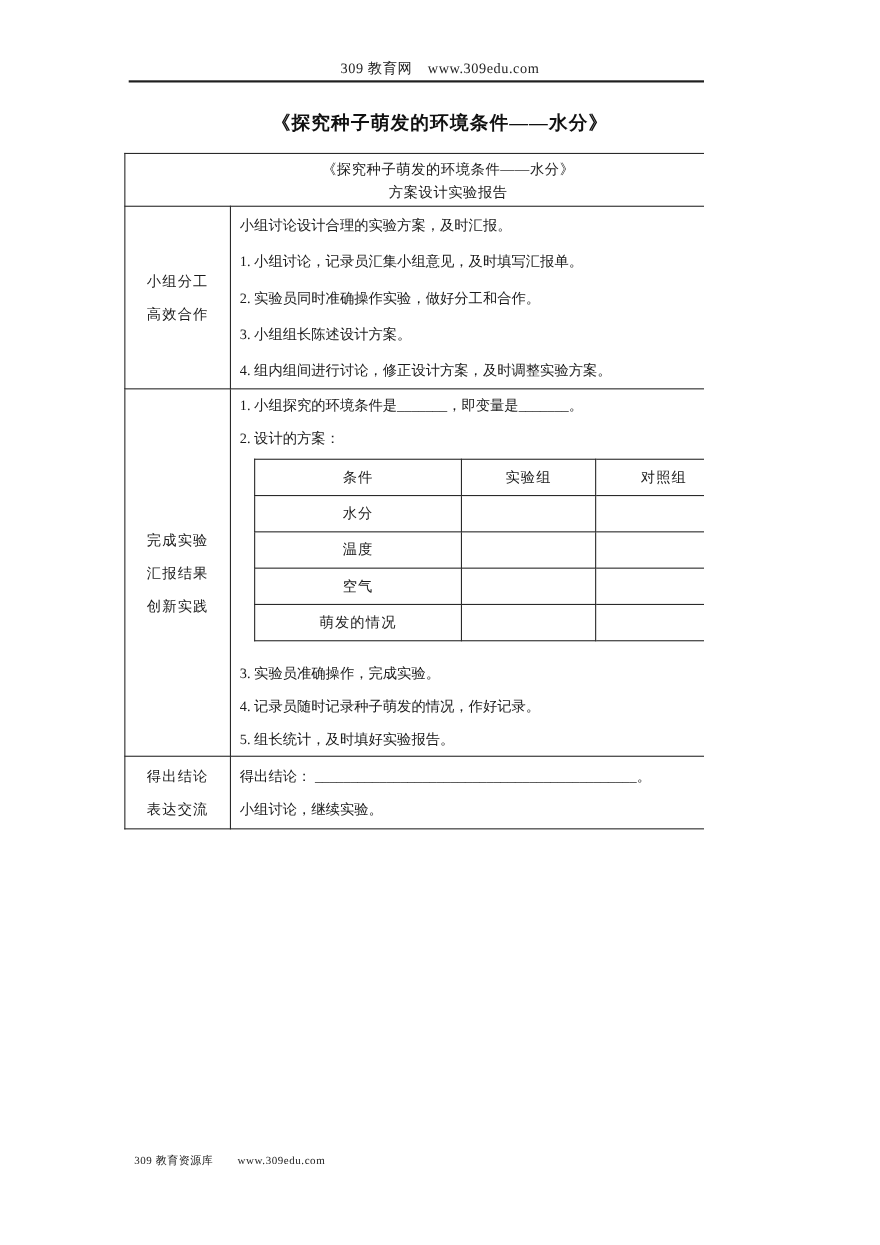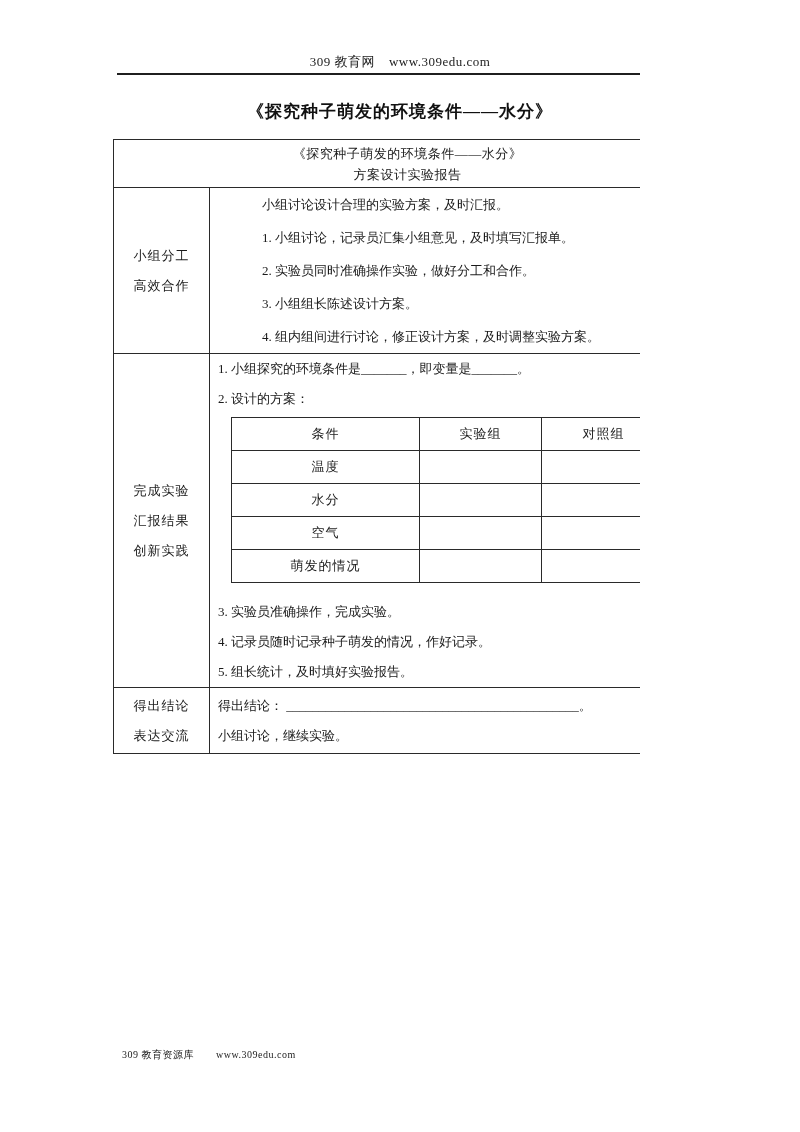--- a/index.html
+++ b/index.html
@@ -61,21 +61,21 @@
   .col-label { width:96px; }
   .head-cell {
     text-align:center;
     padding:3px 0 2px 0;
   }
   .head-cell div { line-height:21px; letter-spacing:0.5px; }
   .label-cell { text-align:center; }
   .label-cell div { line-height:30px; letter-spacing:1px; }
   .content-cell { padding:0 6px 0 8px; }
   .cline { line-height:30px; white-space:nowrap; }
-  .cline-lg { line-height:33px; white-space:nowrap;margin-left:44px; }
+  .cline-lg { line-height:33px; white-space:nowrap; }
 
   
   .design-table {
     margin:3px 0 14px 13px;
     width:434px;
     table-layout:fixed;
     font-size:13px;
   }
   .design-table td {
     border:1px solid #2a2a2a;
@@ -148,26 +148,26 @@
         <div class="cline">2. 设计的方案：</div>
 
         <table class="design-table">
           <tbody>
                 <tr>
             <td class="dt-c1">条件</td>
             <td class="dt-c2">实验组</td>
             <td class="dt-c3">对照组</td>
           </tr>
           <tr>
+            <td class="dt-c1">水分</td>
+            <td class="dt-c2"></td>
+            <td class="dt-c3"></td>
+          </tr>
+          <tr>
             <td class="dt-c1">温度</td>
-            <td class="dt-c2"></td>
-            <td class="dt-c3"></td>
-          </tr>
-          <tr>
-            <td class="dt-c1">水分</td>
             <td class="dt-c2"></td>
             <td class="dt-c3"></td>
           </tr>
           <tr>
             <td class="dt-c1">空气</td>
             <td class="dt-c2"></td>
             <td class="dt-c3"></td>
           </tr>
           <tr>
             <td class="dt-c1">萌发的情况</td>

